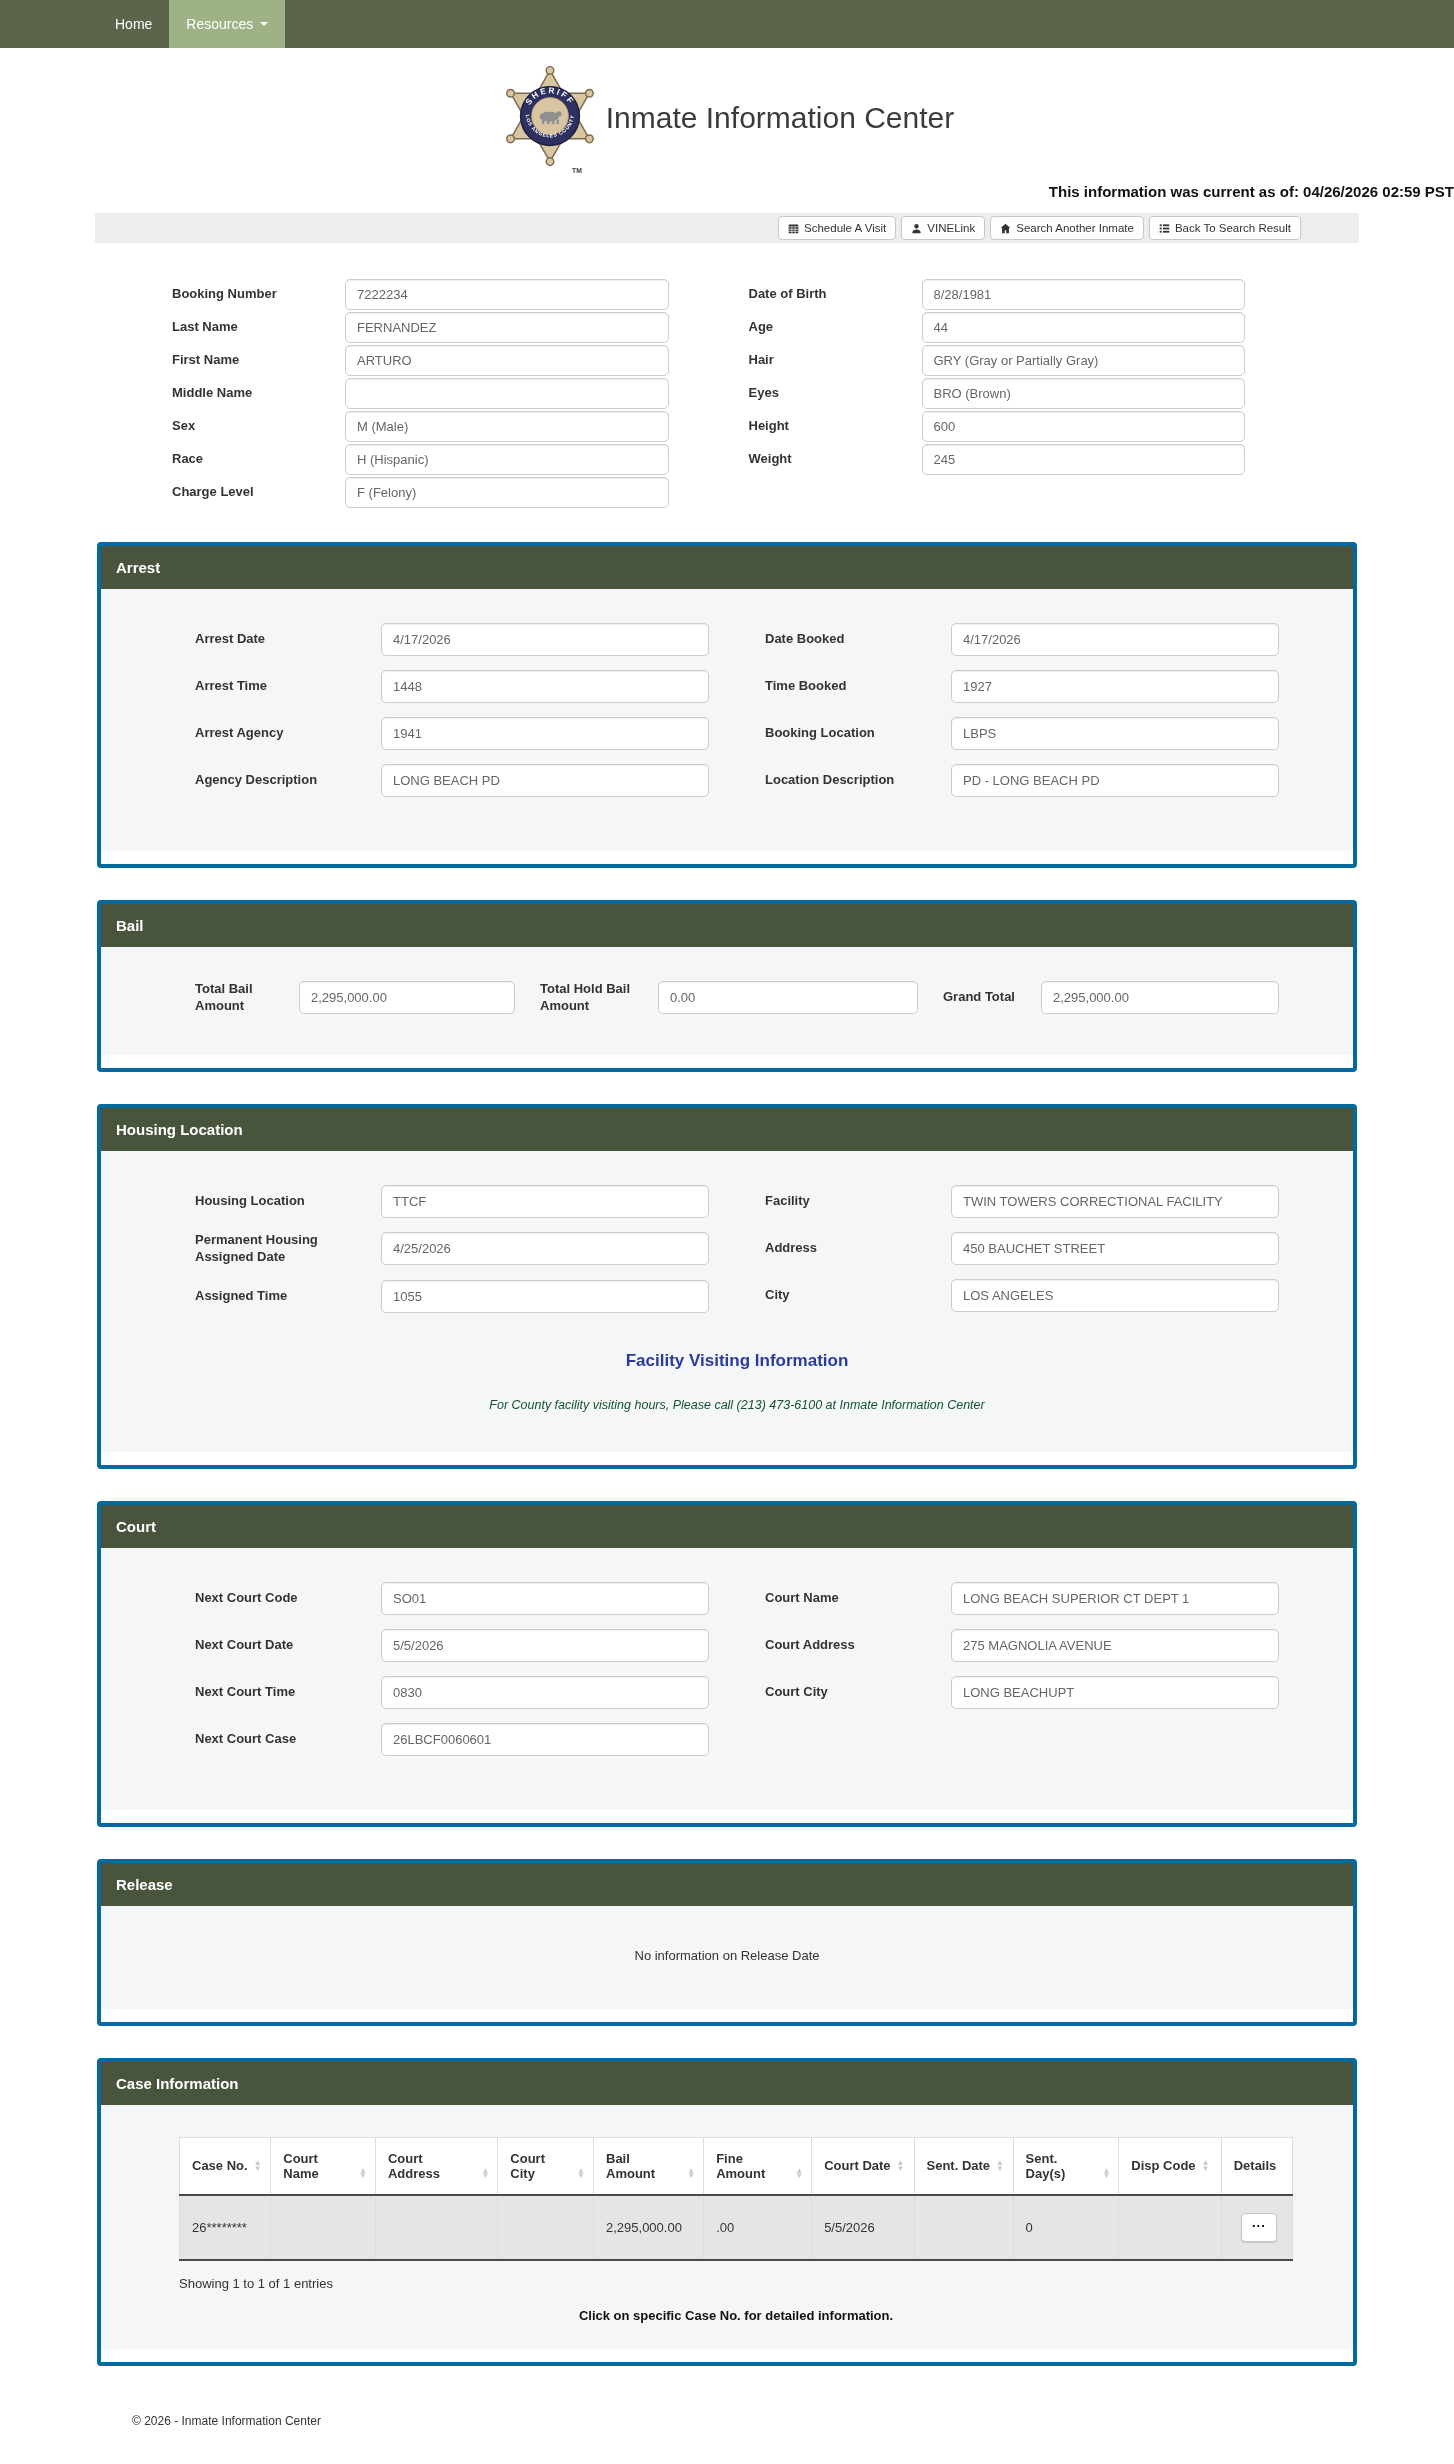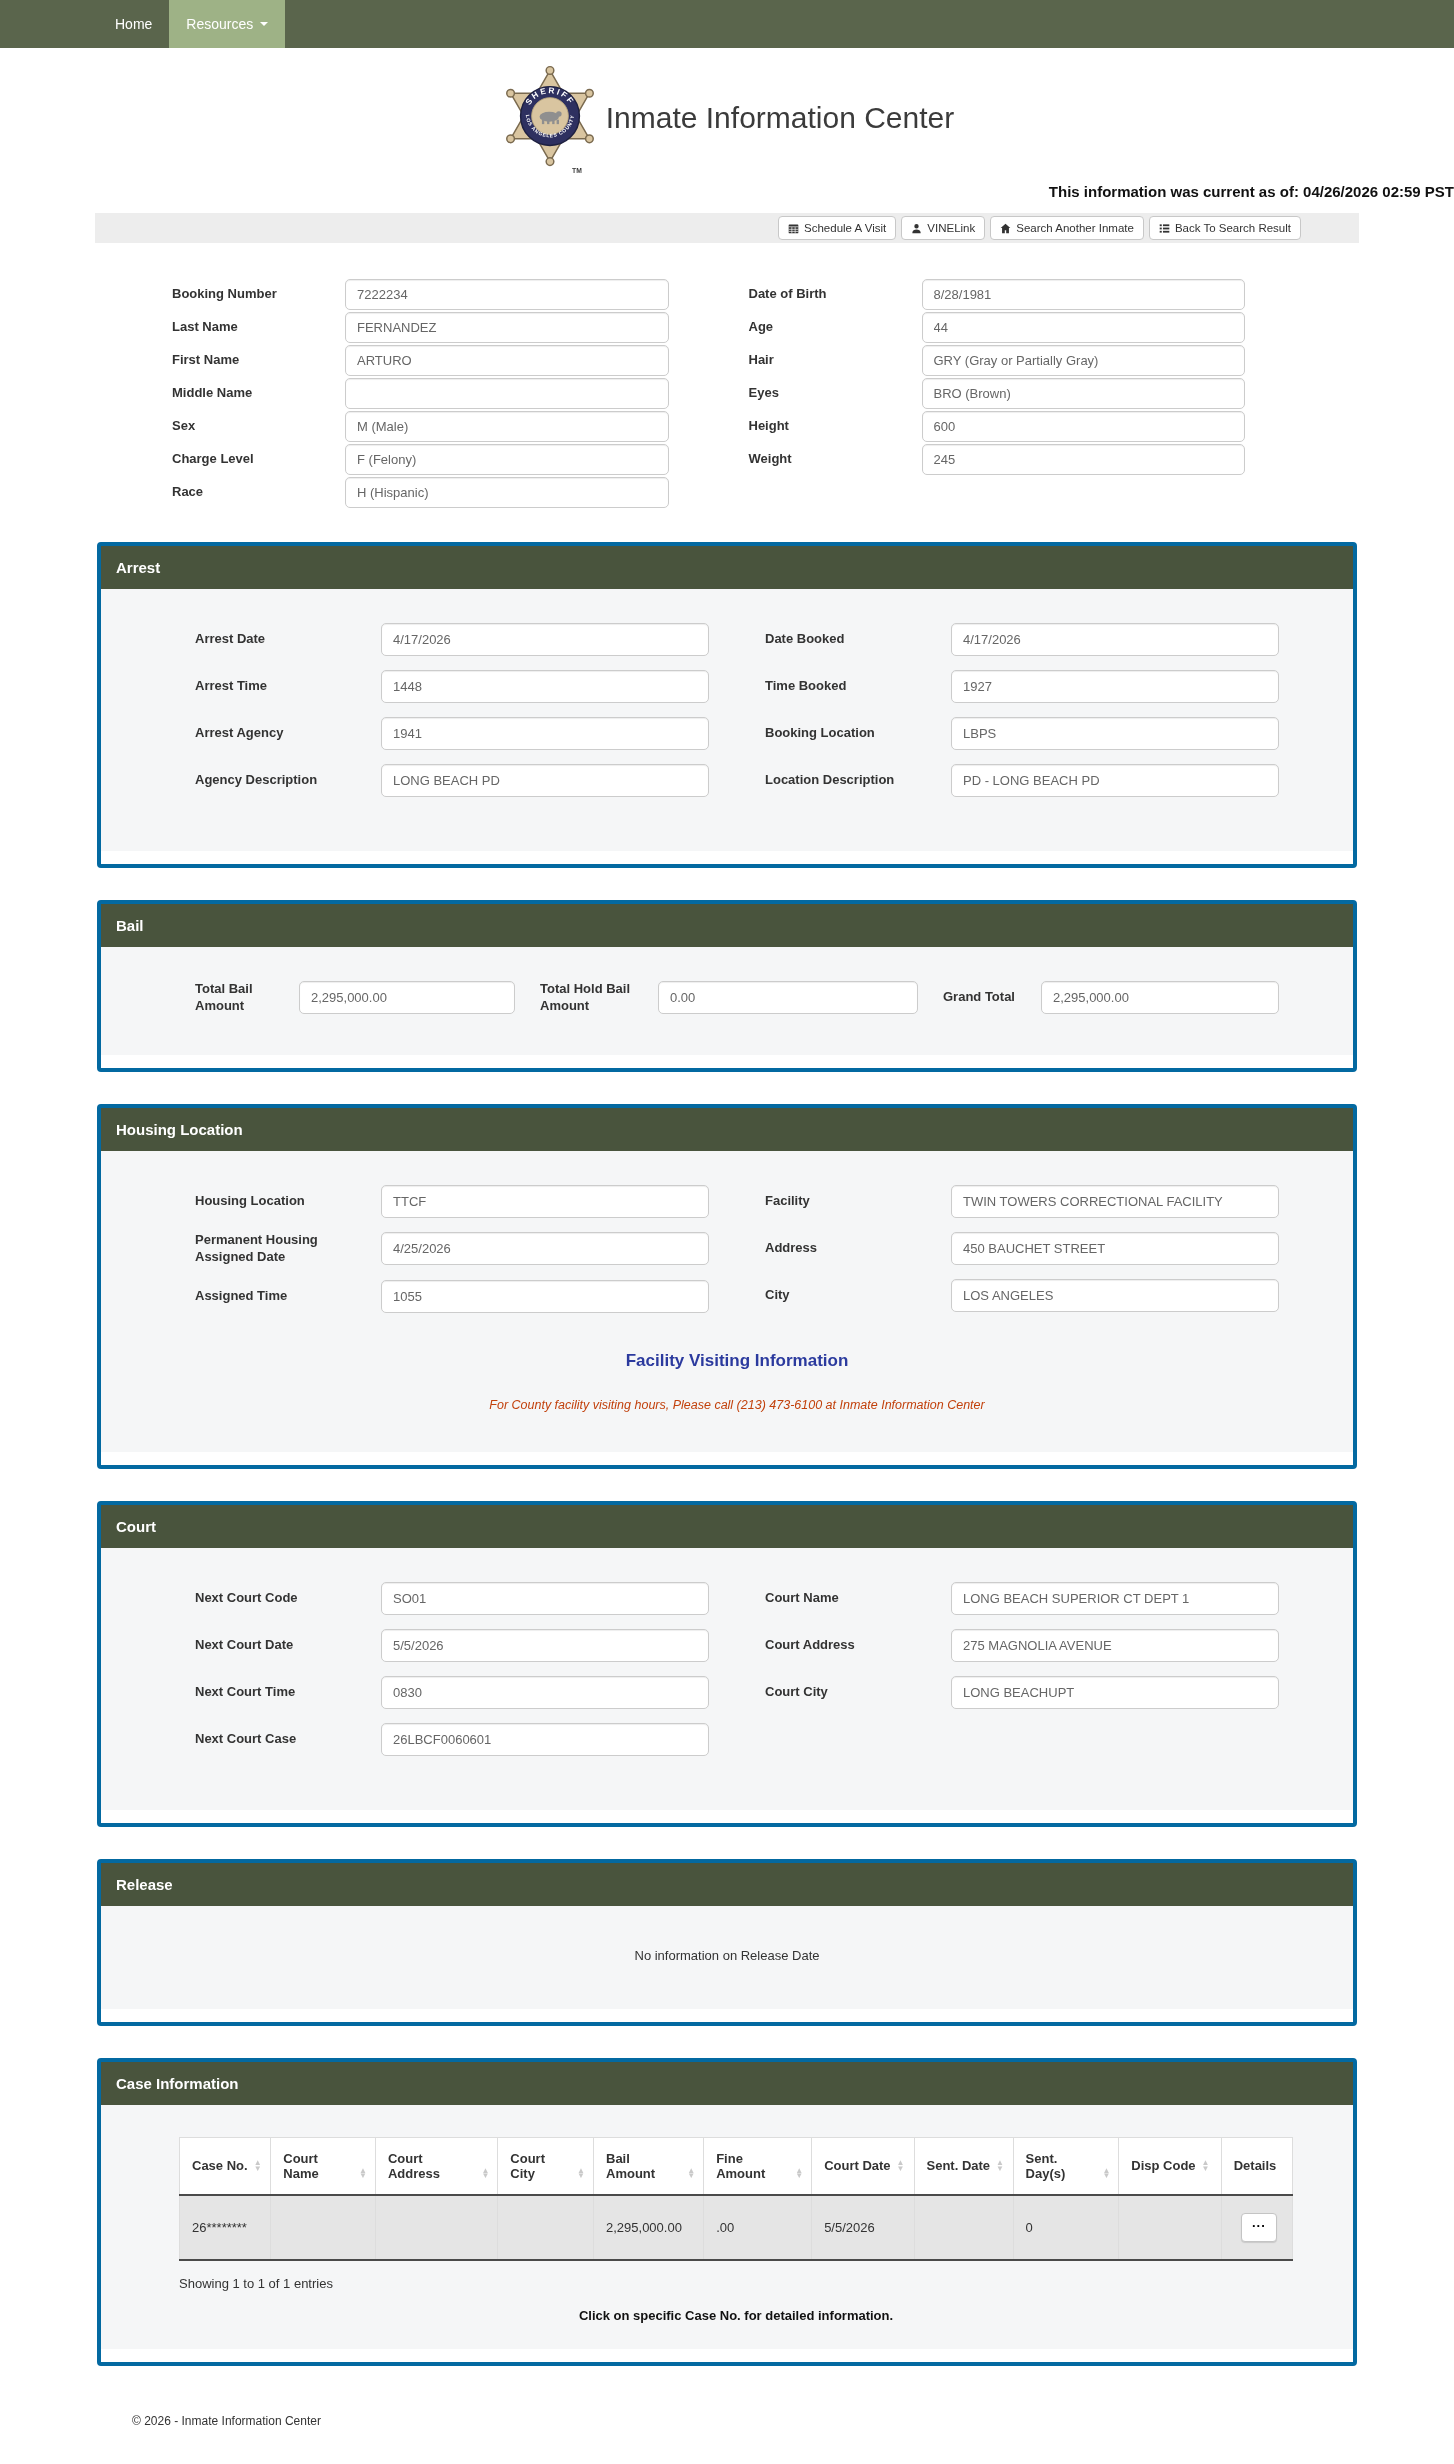--- a/index.html
+++ b/index.html
@@ -40,21 +40,21 @@
   .bail-row { display:flex; align-items:flex-start; justify-content:space-between; }
   .bail-row .field { margin-bottom:0; }
   .bail-row .flabel { width:104px; }
   .bail-row .f1 .finput { width:216px; flex:none; }
   .bail-row .f2 .flabel { width:118px; }
   .bail-row .f2 .finput { width:260px; flex:none; }
   .bail-row .f3 .flabel { width:98px; }
   .bail-row .f3 .finput { width:238px; flex:none; }
   
   .visit-link { display:block; text-align:center; color:#2b3a9e; font-weight:bold; font-size:17px; margin-top:24px; text-decoration:none; cursor:pointer; }
-  .visit-note { text-align:center; font-style:italic; font-size:12.5px; margin-top:27px; color:#c2410c; }
+  .visit-note { text-align:center; font-style:italic; font-size:12.5px; margin-top:27px; color:#14532d; }
   
   .release-body { text-align:center; padding:42px 0 46px; font-size:13px; color:#333; }
   
   .case-body { background:#f5f6f7; padding:32px 60px 26px 78px; }
   .ci-table { width:100%; border-collapse:collapse; background:#fff; table-layout:fixed; }
   .ci-table th { border:1px solid #ddd; border-bottom:2px solid #4a4a4a; font-weight:bold; font-size:13px; text-align:left; padding:13px 8px 13px 12px; vertical-align:middle; background:#fff; cursor:pointer; }
   .ci-table td { border:1px solid #ddd; border-bottom:2px solid #4a4a4a; background:#e5e5e5; font-size:13px; color:#333; padding:17px 8px 17px 12px; overflow:hidden; }
   .th-inner { display:flex; align-items:flex-end; gap:6px; }
   .sort { display:flex; flex-direction:column; font-size:8px; line-height:5.5px; color:#c9c9c9; padding-bottom:2px; flex:none; }
   .td-details { text-align:center; }
@@ -175,26 +175,26 @@
       </div>
       <div class="field">
         <label class="flabel">Middle Name</label>
         <input class="finput" readonly="" value="" style="">
       </div>
       <div class="field">
         <label class="flabel">Sex</label>
         <input class="finput" readonly="" value="M (Male)" style="">
       </div>
       <div class="field">
+        <label class="flabel">Race</label>
+        <input class="finput" readonly="" value="H (Hispanic)" style="">
+      </div>
+      <div class="field">
         <label class="flabel">Charge Level</label>
         <input class="finput" readonly="" value="F (Felony)" style="">
-      </div>
-      <div class="field">
-        <label class="flabel">Race</label>
-        <input class="finput" readonly="" value="H (Hispanic)" style="">
       </div>
     </div>
     <div>
       <div class="field">
         <label class="flabel">Date of Birth</label>
         <input class="finput" readonly="" value="8/28/1981" style="">
       </div>
       <div class="field">
         <label class="flabel">Age</label>
         <input class="finput" readonly="" value="44" style="">

